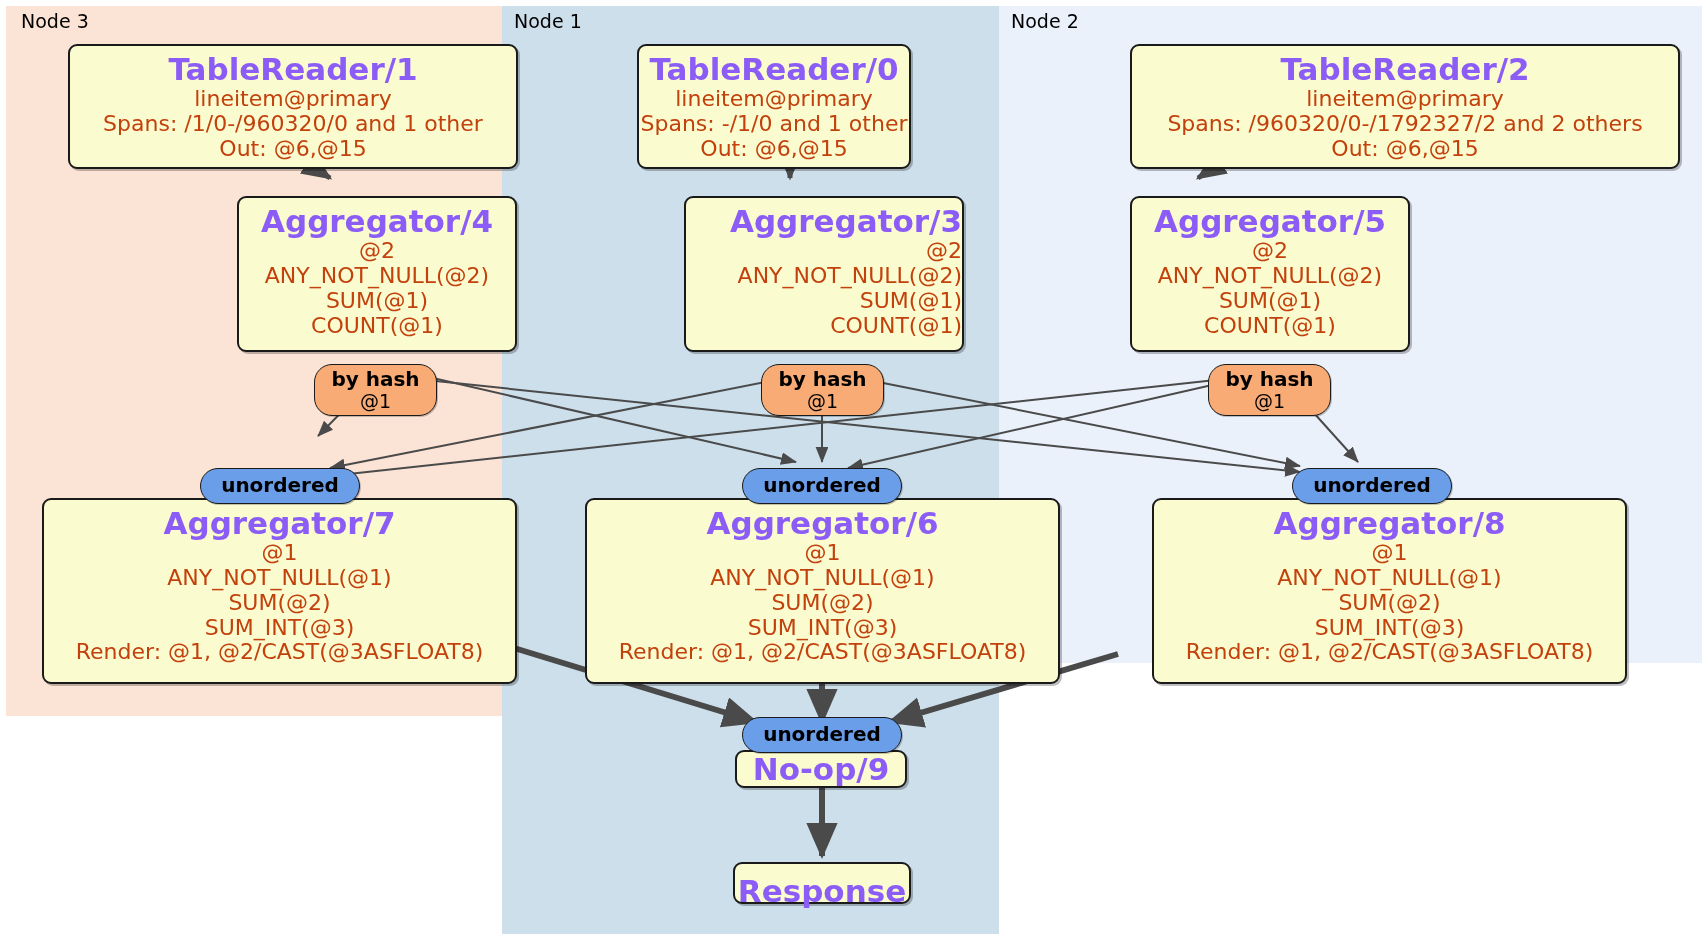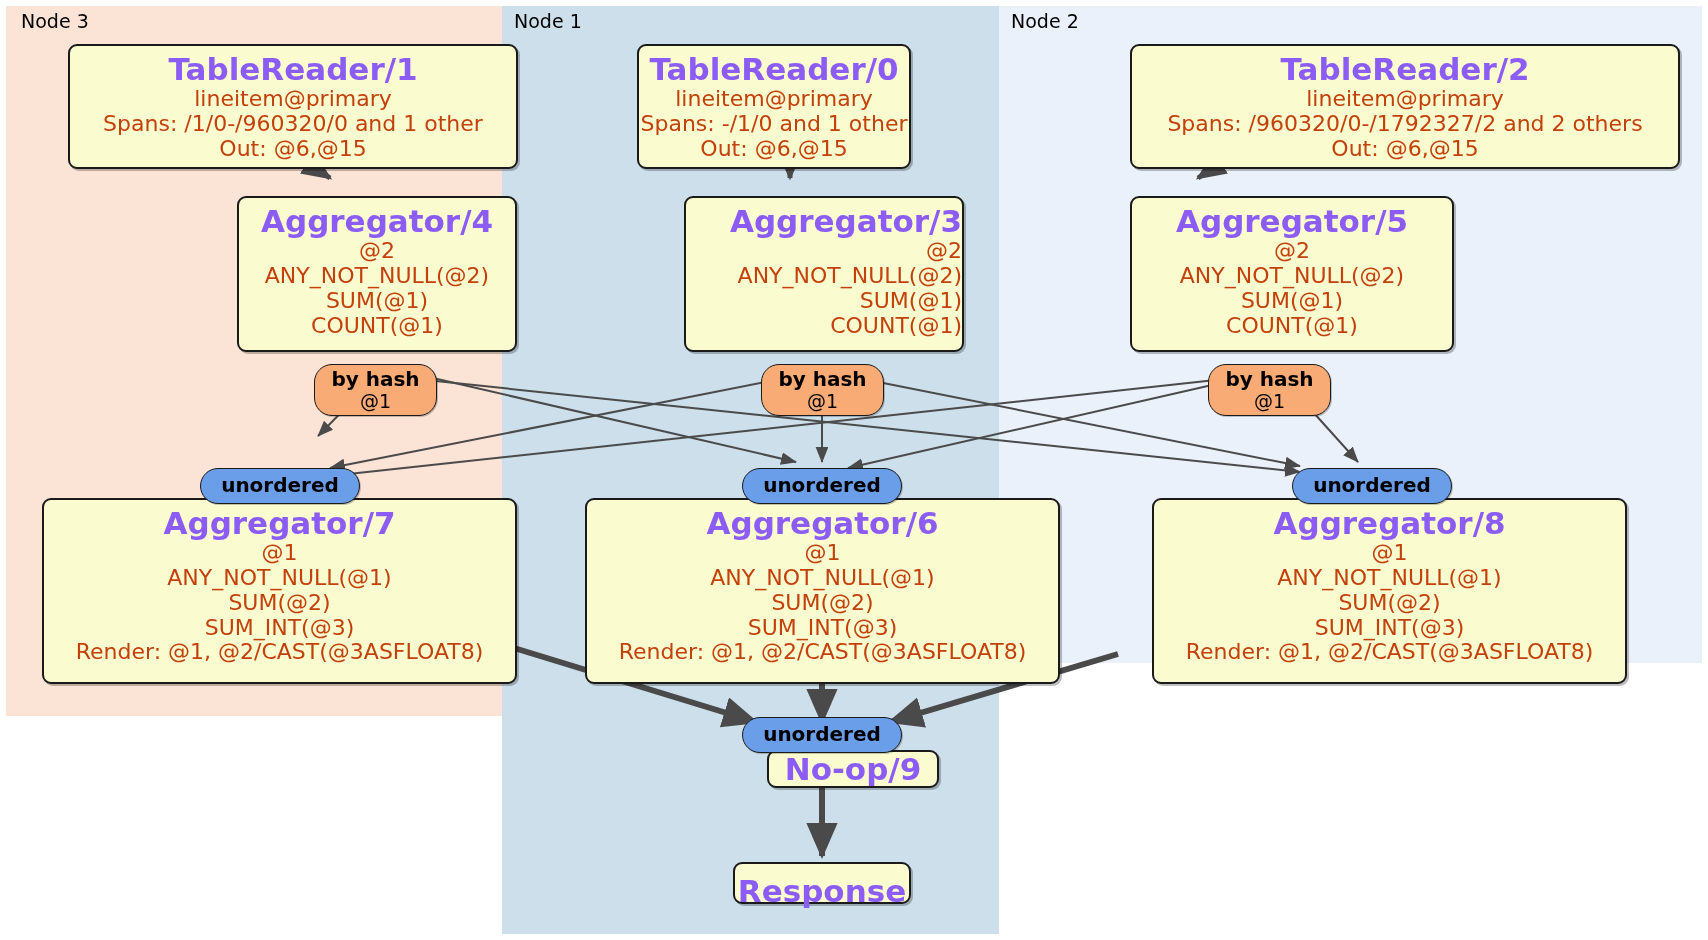--- a/index.html
+++ b/index.html
@@ -176,21 +176,21 @@
   </div>
 
   <div class="proc-box layer-boxes" style="left:684px; top:196px; width:280px; height:156px;align-items:flex-end;">
     <div class="proc-title">Aggregator/3</div>
     <div class="proc-line">@2</div>
     <div class="proc-line">ANY_NOT_NULL(@2)</div>
     <div class="proc-line">SUM(@1)</div>
     <div class="proc-line">COUNT(@1)</div>
   </div>
 
-  <div class="proc-box layer-boxes" style="left:1130px; top:196px; width:324px; height:156px;">
+  <div class="proc-box layer-boxes" style="left:1130px; top:196px; width:280px; height:156px;">
     <div class="proc-title">Aggregator/5</div>
     <div class="proc-line">@2</div>
     <div class="proc-line">ANY_NOT_NULL(@2)</div>
     <div class="proc-line">SUM(@1)</div>
     <div class="proc-line">COUNT(@1)</div>
   </div>
 
   <div class="proc-box layer-boxes" style="left:42px; top:498px; width:475px; height:186px;">
     <div class="proc-title">Aggregator/7</div>
     <div class="proc-line">@1</div>
@@ -211,21 +211,21 @@
 
   <div class="proc-box layer-boxes" style="left:1152px; top:498px; width:475px; height:186px;">
     <div class="proc-title">Aggregator/8</div>
     <div class="proc-line">@1</div>
     <div class="proc-line">ANY_NOT_NULL(@1)</div>
     <div class="proc-line">SUM(@2)</div>
     <div class="proc-line">SUM_INT(@3)</div>
     <div class="proc-line">Render: @1, @2/CAST(@3ASFLOAT8)</div>
   </div>
 
-  <div class="proc-box layer-boxes" style="left:735px; top:750px; width:172px; height:38px; justify-content:center; padding-top:0;margin-left:32px;">
+  <div class="proc-box layer-boxes" style="left:735px; top:750px; width:172px; height:38px; justify-content:center; padding-top:0;">
     <div class="proc-title">No-op/9</div>
   </div>
 
   <div class="proc-box layer-boxes" style="left:733px; top:862px; width:178px; height:42px; justify-content:center; padding-top:17px;">
     <div class="proc-title">Response</div>
   </div>
 
   <div class="badge badge-hash layer-badges" style="left:314px; top:336px; width:123px; height:52px;">
     <div class="badge-title">by hash</div>
     <div class="badge-sub">@1</div>

